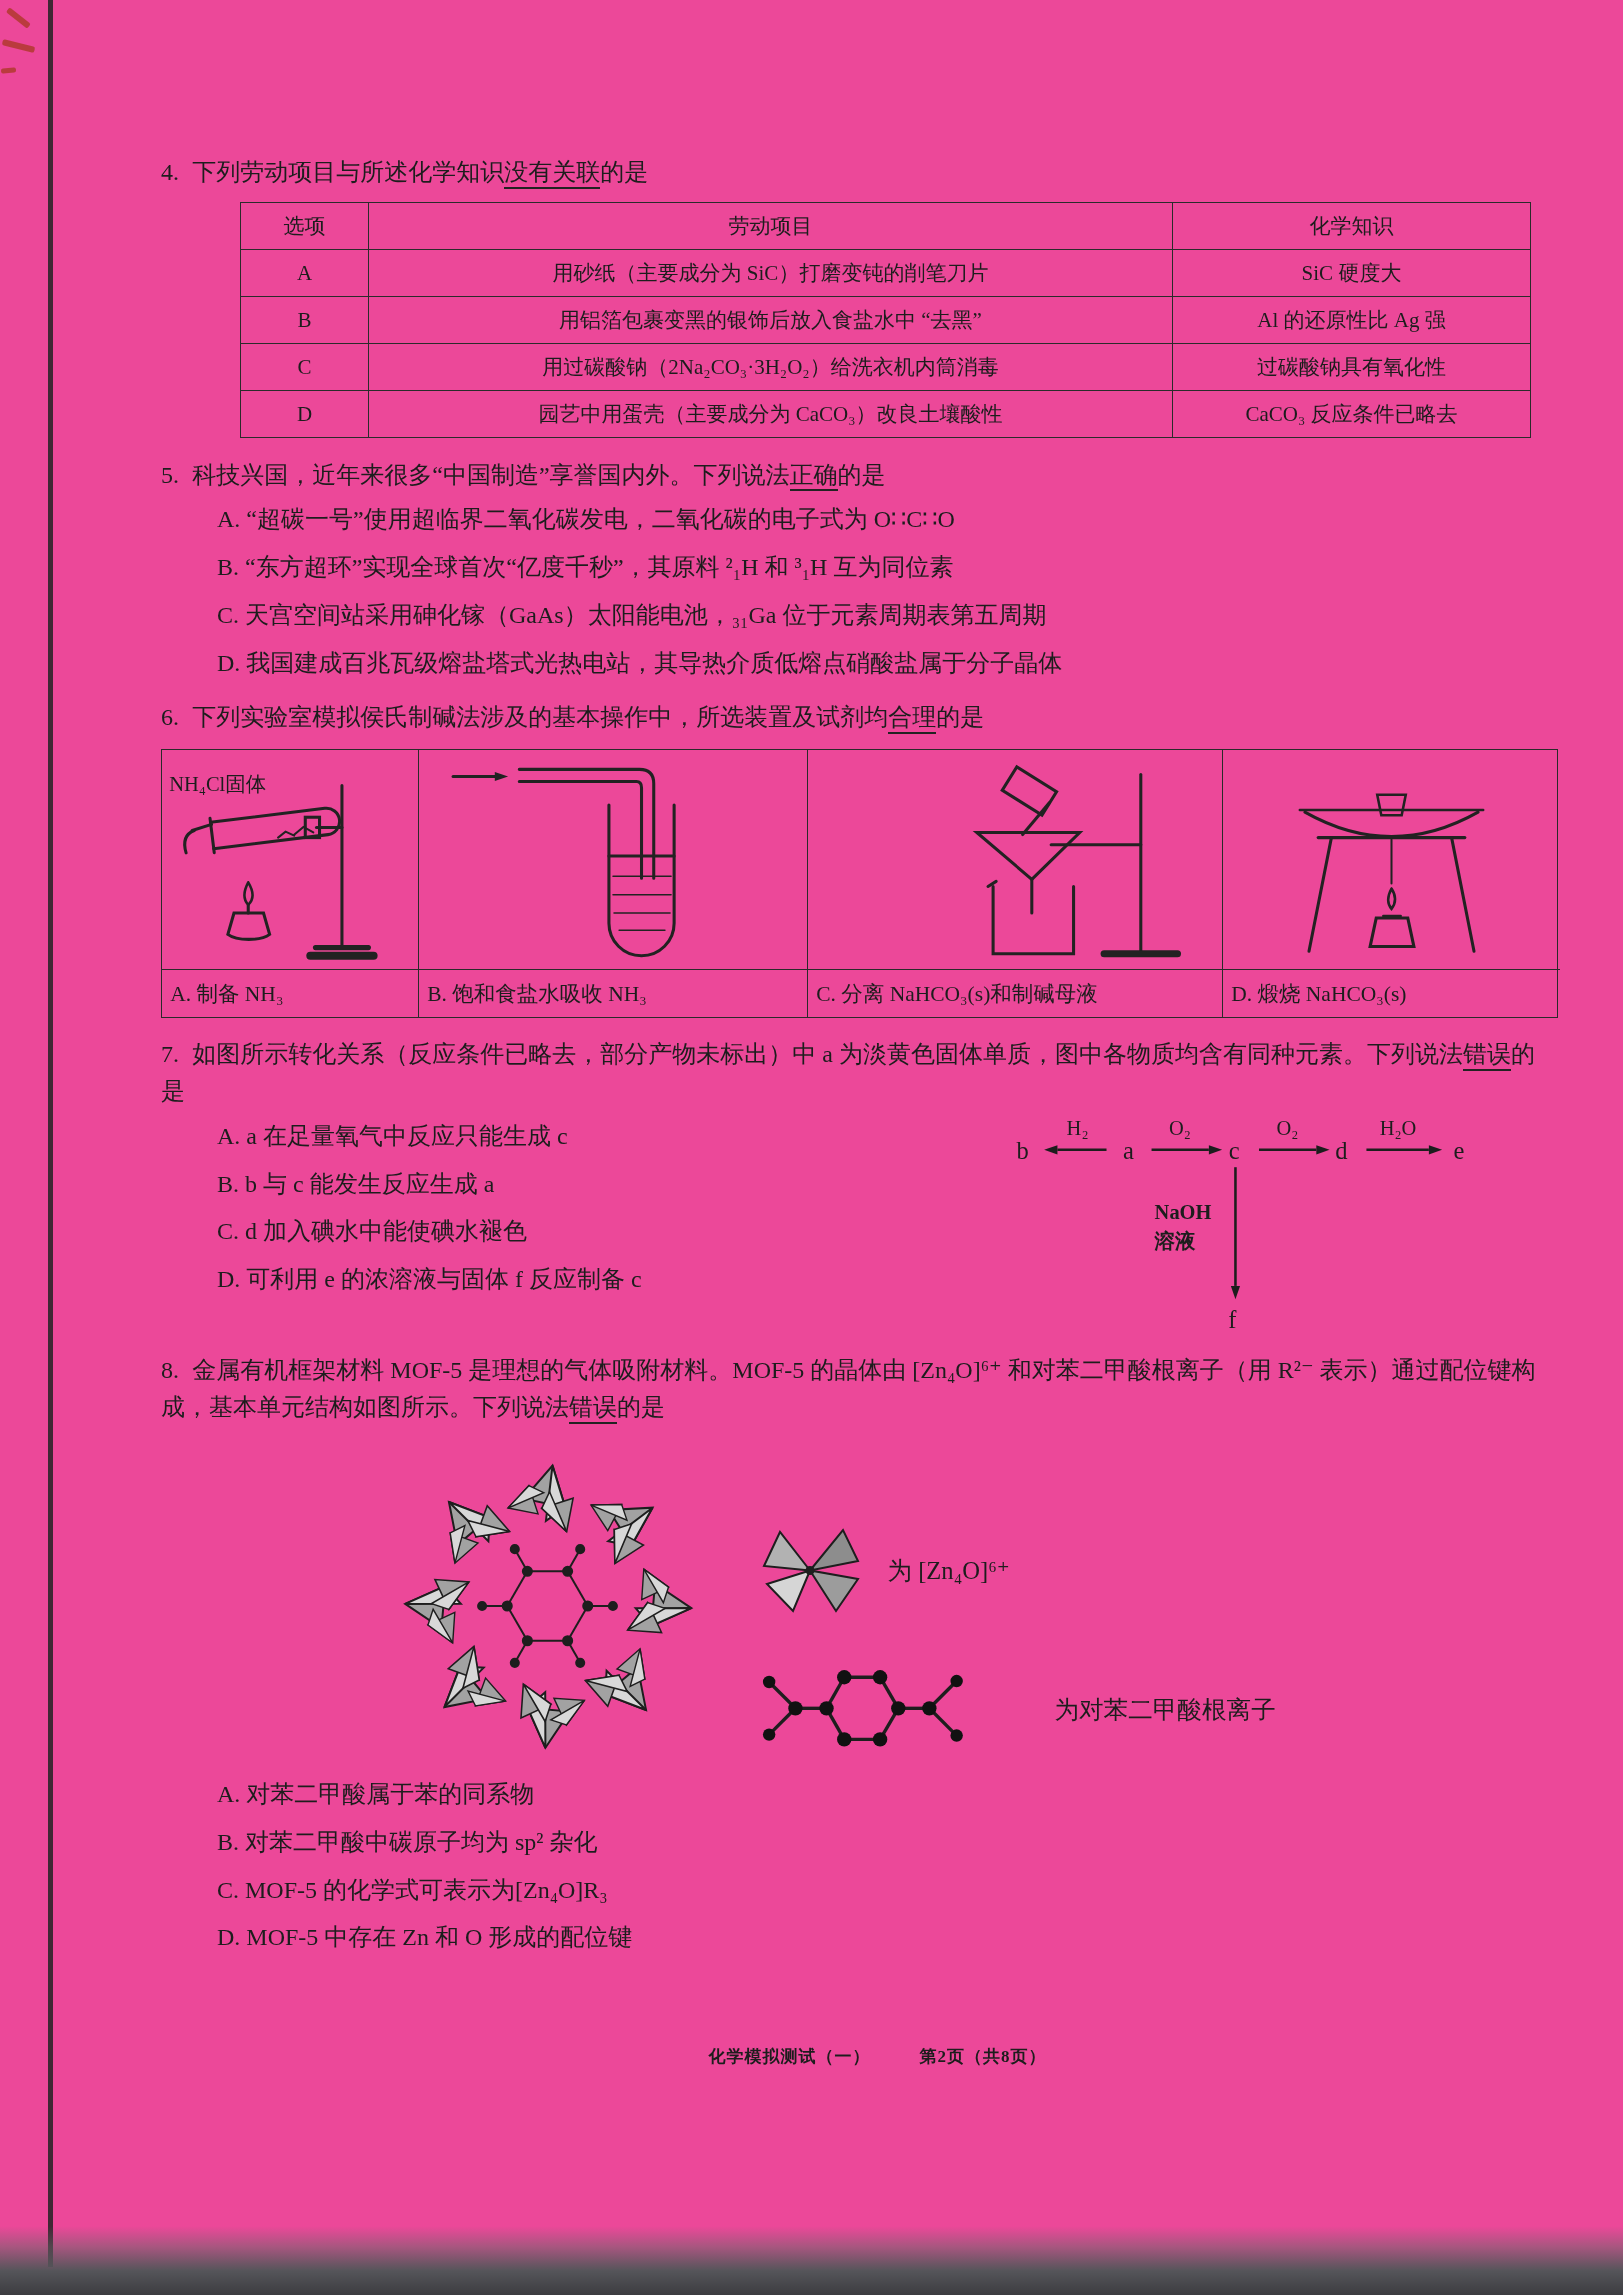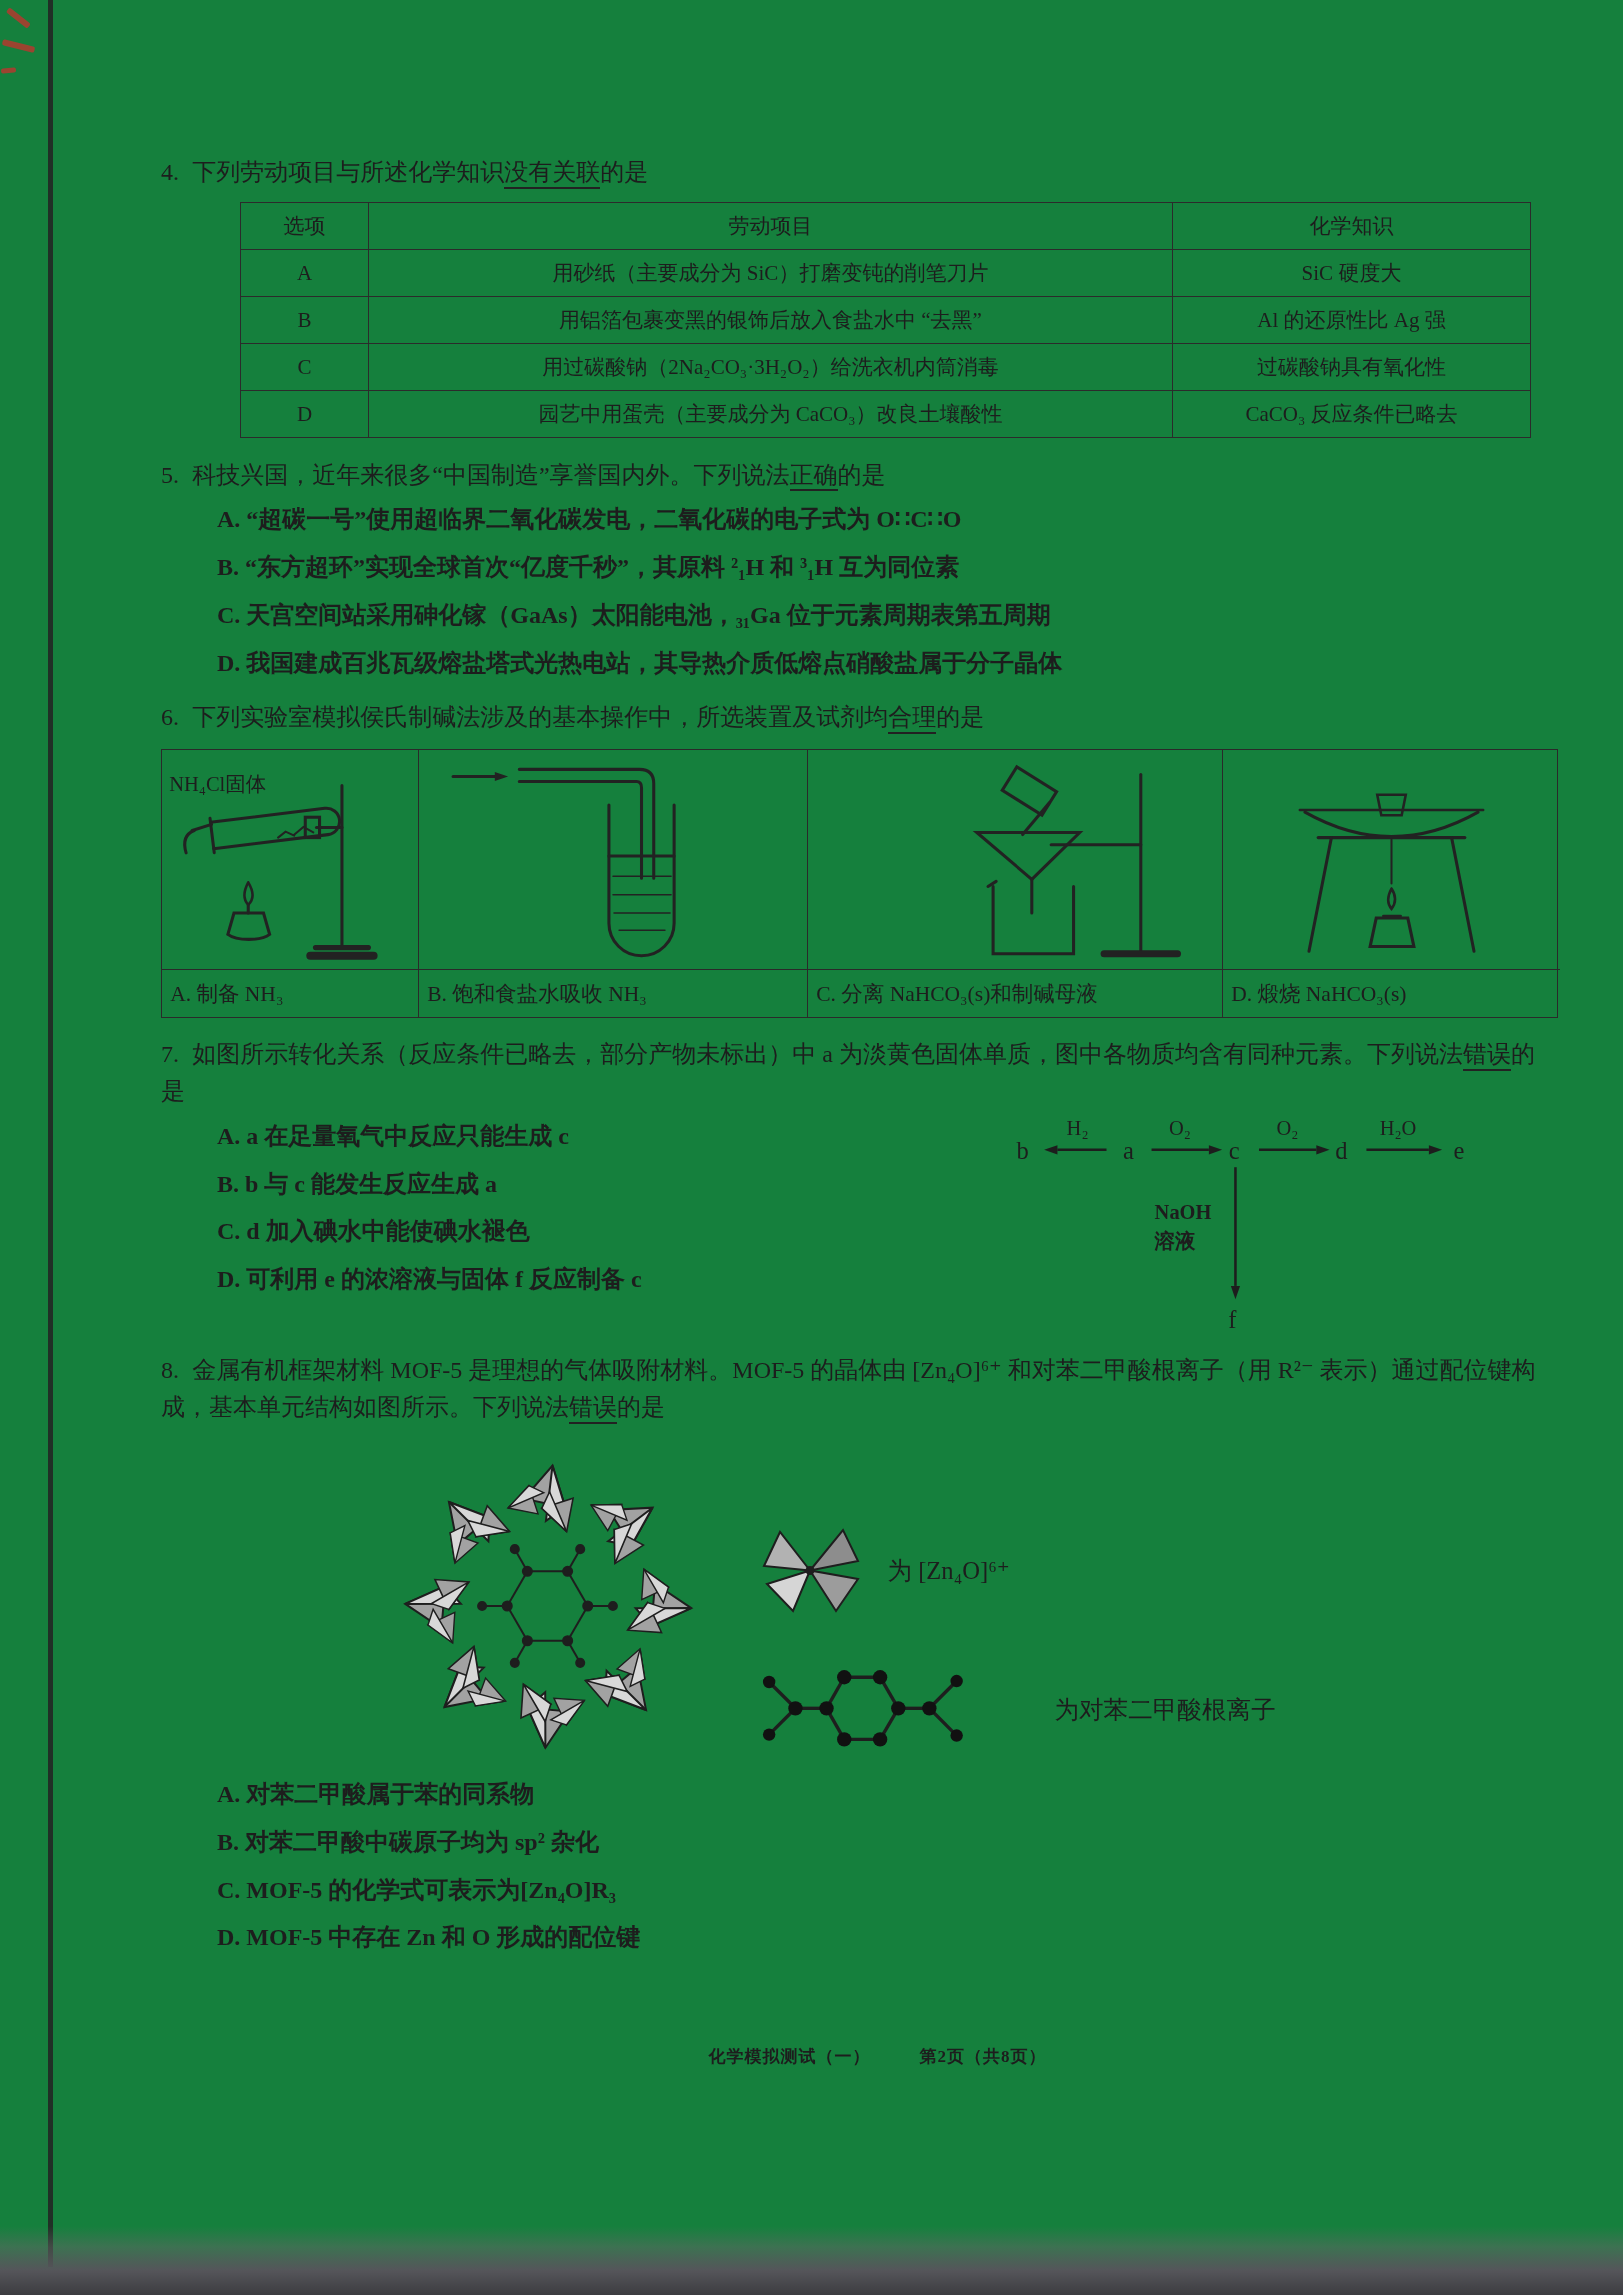--- a/index.html
+++ b/index.html
@@ -1,19 +1,19 @@
 <!DOCTYPE html>
 <html style="font-size:8.2px"><head>
 <meta charset="utf-8">
 <style>
   * { margin:0; padding:0; box-sizing:border-box; }
   html,body { background:#b9b9b9; }
   .page {
     position:relative; width:1624px; height:2295px;
-    background:#15803d; overflow:hidden;
+    background:#ec4899; overflow:hidden;
     font-family:"Liberation Serif","DejaVu Serif",serif;
     color:#1d1d1d;
   }
   
   .scan-line-left { position:absolute; left:48px; top:0; width:4.6px; height:2267px; background:#222; opacity:.85; z-index:1; }
   .scan-bottom {
     position:absolute; left:0; bottom:0; width:100%; height:69px; z-index:2;
     background:linear-gradient(to bottom, rgba(120,120,122,0) 0%, rgba(100,100,102,.5) 30%, #55555a 65%, #3c3c40 100%);
   }
   .redmark { position:absolute; background:#b23a2e; opacity:.85; border-radius:2px; z-index:3; }
@@ -21,21 +21,21 @@
   .redmark.m2 { left:2px; top:43px; width:33px; height:6.1px; transform:rotate(14deg); }
   .redmark.m3 { left:1px; top:68px; width:15.4px; height:4.6px; transform:rotate(-6deg); }
 
   .content { position:absolute; left:161px; top:154px; width:1397px; z-index:0; }
 
   .q { margin-bottom:18.4px; }
   .stem { font-size:24px; line-height:1.55; }
   .stem .num { padding-right:13.3px; }
   .stem .em { border-bottom:2.6px solid #222; padding-bottom:1.5px; }
 
-  .opts { padding-left:56px; margin-top:7.2px;font-weight:bold; }
+  .opts { padding-left:56px; margin-top:7.2px; }
   .opt { font-size:24px; line-height:1.52; margin-bottom:11.3px; }
 
   
   table.t4 { border-collapse:collapse; margin:11.3px 0 15.4px 79px; table-layout:fixed; }
   table.t4 col.c1 { width:128px; } table.t4 col.c2 { width:804px; } table.t4 col.c3 { width:358px; }
   table.t4 th, table.t4 td {
     border:1.5px solid #2b2b2b; text-align:center; vertical-align:middle;
     font-size:21px; font-weight:normal; padding:8.2px 9.2px; height:47px;
   }
 

